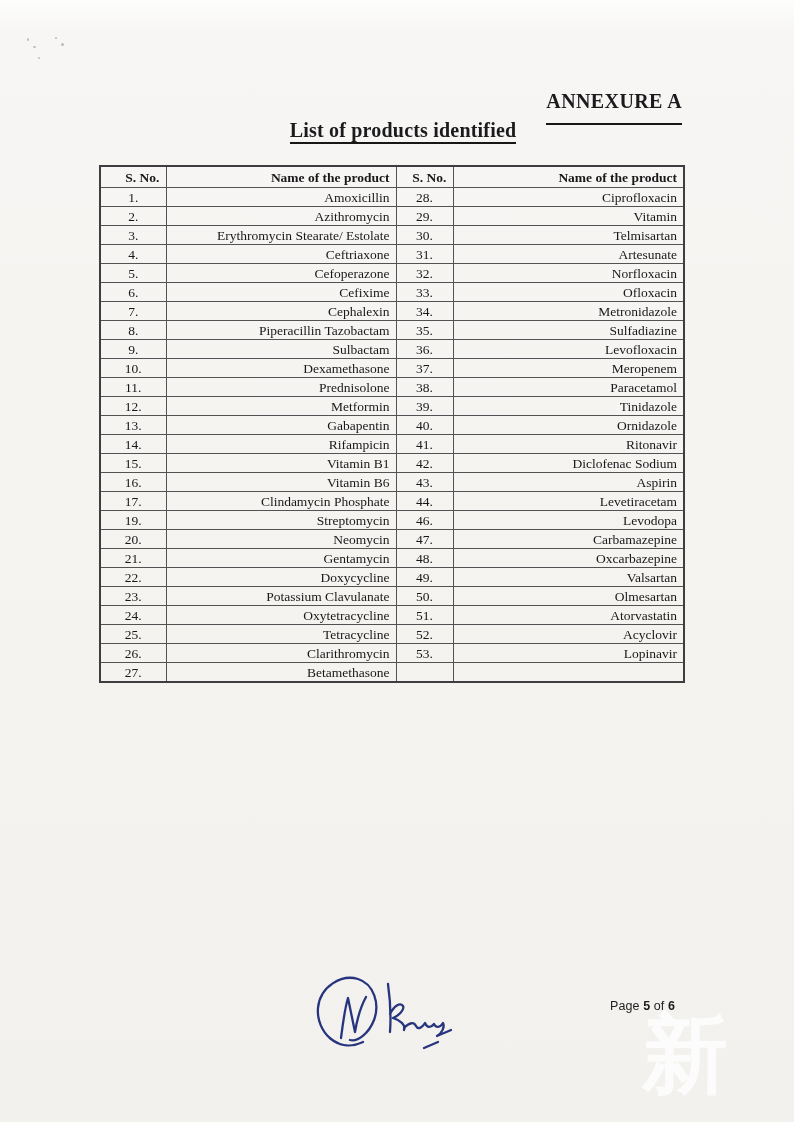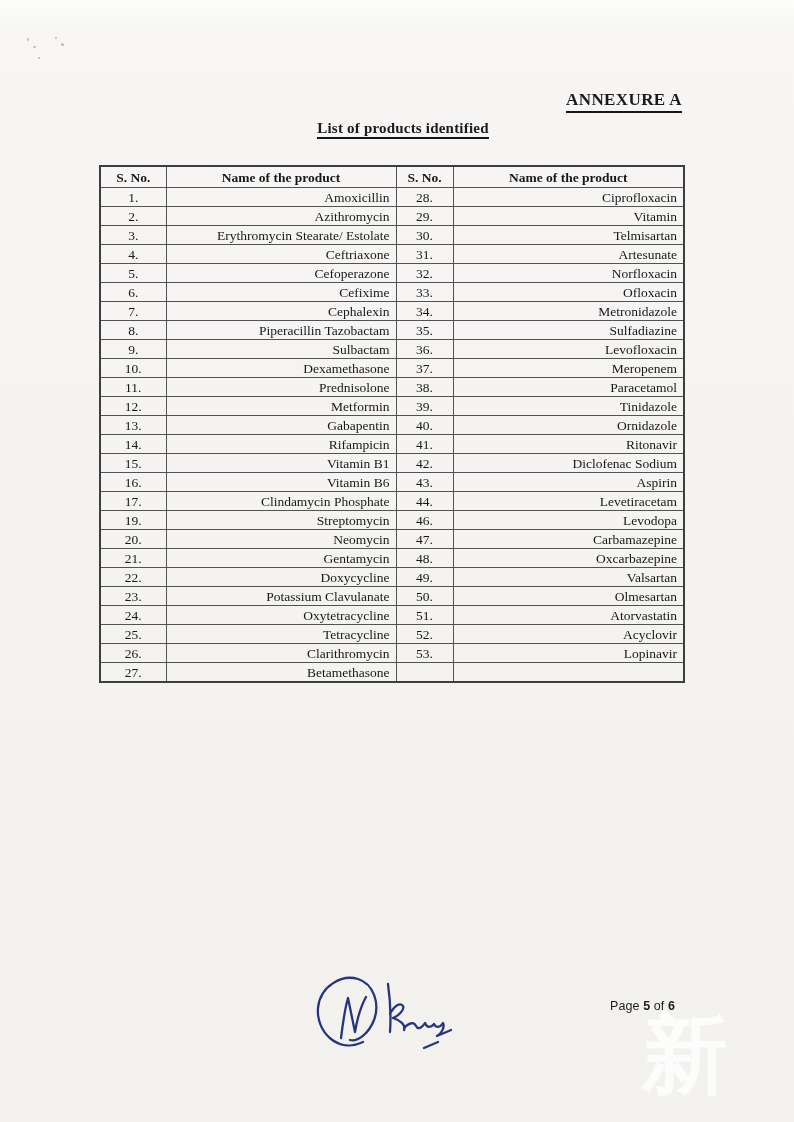--- a/index.html
+++ b/index.html
@@ -11,42 +11,42 @@
     background:linear-gradient(180deg,#fdfdfc 0%,#f7f6f4 3%,#f4f3f0 55%,#f2f1ee 100%);
     color:#1b1b1d;
   }
   .page{position:absolute;inset:0;}
 
   
   .speck{position:absolute;background:#8a8a92;border-radius:50%;opacity:.55;}
 
   .annexure{
     position:absolute;top:90px;right:112px;
-    font-size:17px;font-weight:bold;letter-spacing:.4px;
-    border-bottom:2px solid #171717;padding-bottom:1px;
+    font-size:20px;font-weight:bold;letter-spacing:.4px;
+    border-bottom:2px solid #171717;padding-bottom:10px;
   }
   .doc-title-wrap{position:absolute;top:119px;left:0;width:794px;text-align:center;}
   .doc-title{
-    font-size:15px;font-weight:bold;letter-spacing:.2px;
+    font-size:20px;font-weight:bold;letter-spacing:.2px;
     border-bottom:2px solid #171717;padding-bottom:1px;margin-left:12px;
   }
 
   table.products{
     position:absolute;left:99px;top:165px;width:584px;
     border-collapse:collapse;table-layout:fixed;
     font-size:13.5px;color:#18181a;
     border:2px solid #3e3e40;
   }
   table.products th, table.products td{
     border:1px solid #525254;
     padding:1px 6px;height:16px;line-height:15px;
     overflow:hidden;white-space:nowrap;
   }
   table.products th{
-    font-size:13.5px;font-weight:bold;text-align:center;height:18px;
+    font-size:13.5px;font-weight:bold;text-align:right;height:18px;
   }
   th.h-sno{padding-left:7px;}
   td.cell-sno{text-align:center;padding-right:12px;}
   td.cell-name{text-align:right;padding-left:9px;}
 
   .signature{position:absolute;left:308px;top:970px;width:152px;height:96px;}
 
   .page-num{
     position:absolute;top:999px;left:610px;
     font-family:"Liberation Sans", sans-serif;

